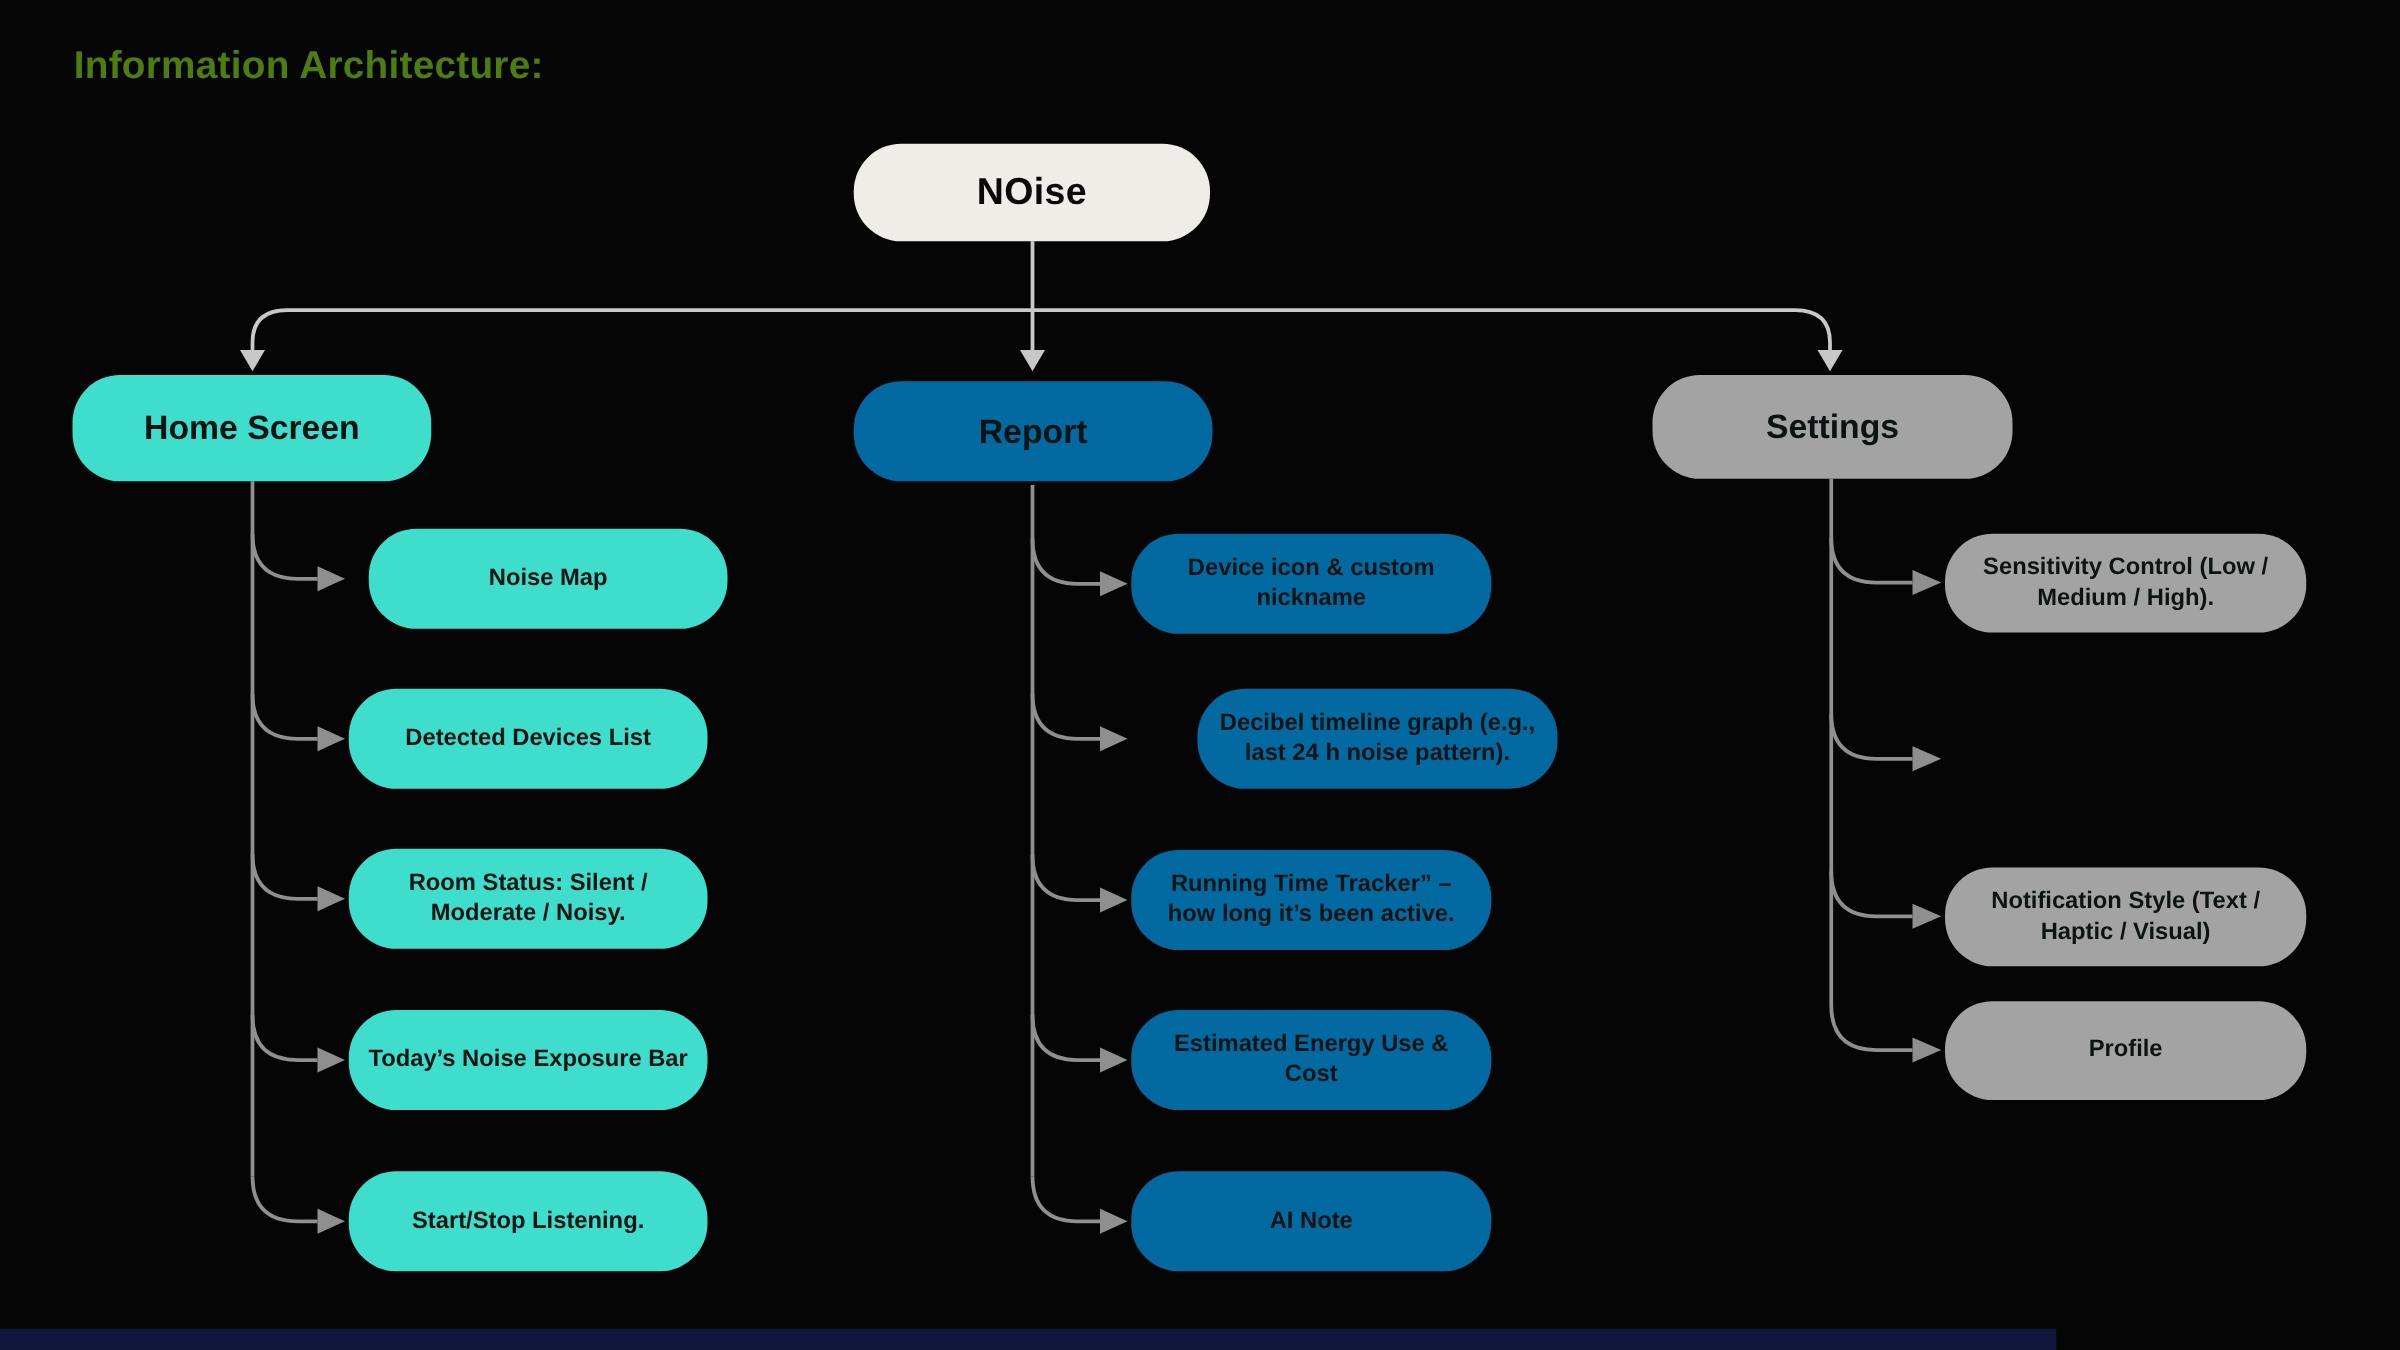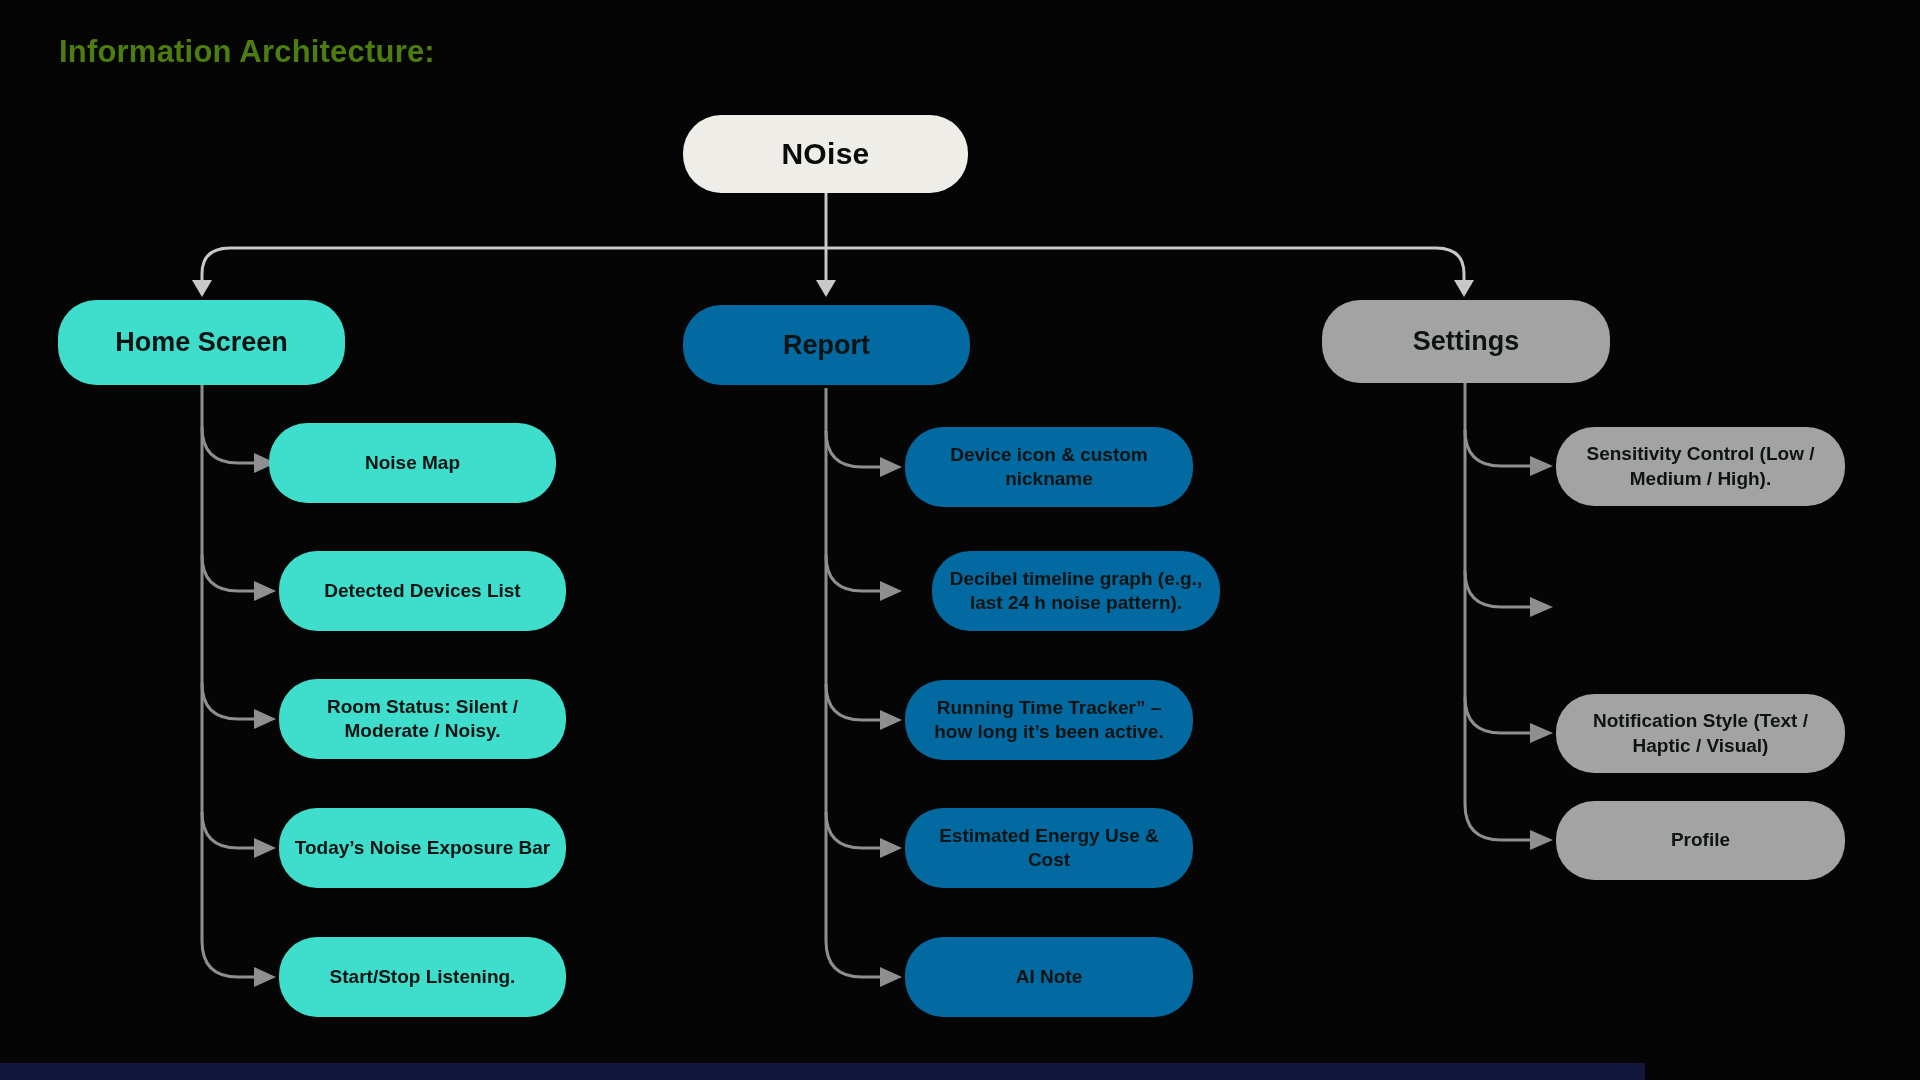--- a/index.html
+++ b/index.html
@@ -118,30 +118,30 @@
       <polygon points="1530,830 1530,850 1553,840"></polygon>
     </g>
   </svg>
 
   <div class="node node-root" style="left:683px; top:115px; width:285px; height:78px;text-align:right;">NOise</div>
 
   <div class="node branch-label col-home" style="left:58px; top:300px; width:287px; height:85px;">Home Screen</div>
   <div class="node branch-label col-report" style="left:683px; top:305px; width:287px; height:80px;">Report</div>
   <div class="node branch-label col-settings" style="left:1322px; top:300px; width:288px; height:83px;">Settings</div>
 
-  <div class="node child-label col-home" style="left:269px; top:423px; width:287px; height:80px;text-align:right;">Noise Map</div>
+  <div class="node child-label col-home" style="left:295px; top:423px; width:287px; height:80px;text-align:right;">Noise Map</div>
   <div class="node child-label col-home" style="left:279px; top:551px; width:287px; height:80px;">Detected Devices List</div>
   <div class="node child-label col-home" style="left:279px; top:679px; width:287px; height:80px;">Room Status: Silent /
 Moderate / Noisy.</div>
   <div class="node child-label col-home" style="left:279px; top:808px; width:287px; height:80px;">Today’s Noise Exposure Bar</div>
   <div class="node child-label col-home" style="left:279px; top:937px; width:287px; height:80px;">Start/Stop Listening.</div>
 
   <div class="node child-label col-report" style="left:905px; top:427px; width:288px; height:80px;">Device icon &amp; custom
 nickname</div>
-  <div class="node child-label col-report" style="left:932px; top:551px; width:288px; height:80px;">Decibel timeline graph (e.g.,
+  <div class="node child-label col-report" style="left:958px; top:551px; width:288px; height:80px;">Decibel timeline graph (e.g.,
 last 24 h noise pattern).</div>
   <div class="node child-label col-report" style="left:905px; top:680px; width:288px; height:80px;">Running Time Tracker” –
 how long it’s been active.</div>
   <div class="node child-label col-report" style="left:905px; top:808px; width:288px; height:80px;">Estimated Energy Use &amp;
 Cost</div>
   <div class="node child-label col-report" style="left:905px; top:937px; width:288px; height:80px;">AI Note</div>
 
   <div class="node child-label col-settings" style="left:1556px; top:427px; width:289px; height:79px;">Sensitivity Control (Low /
 Medium / High).</div>
   <div class="node child-label col-settings" style="left:1556px; top:694px; width:289px; height:79px;">Notification Style (Text /

